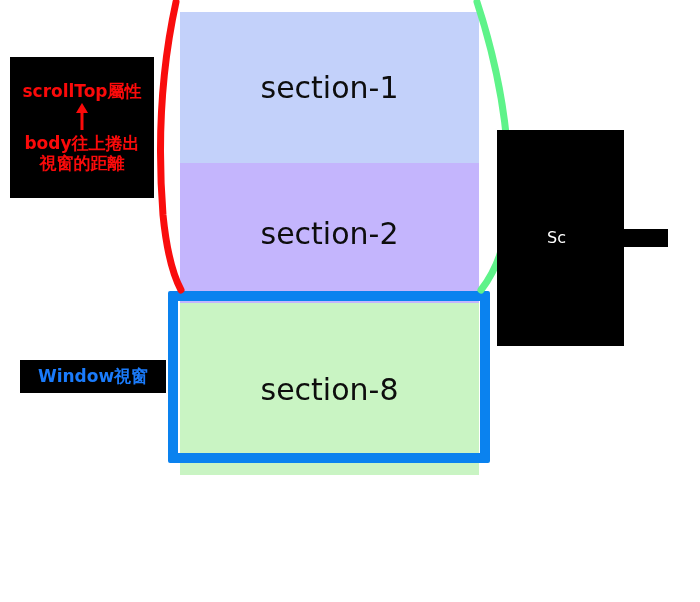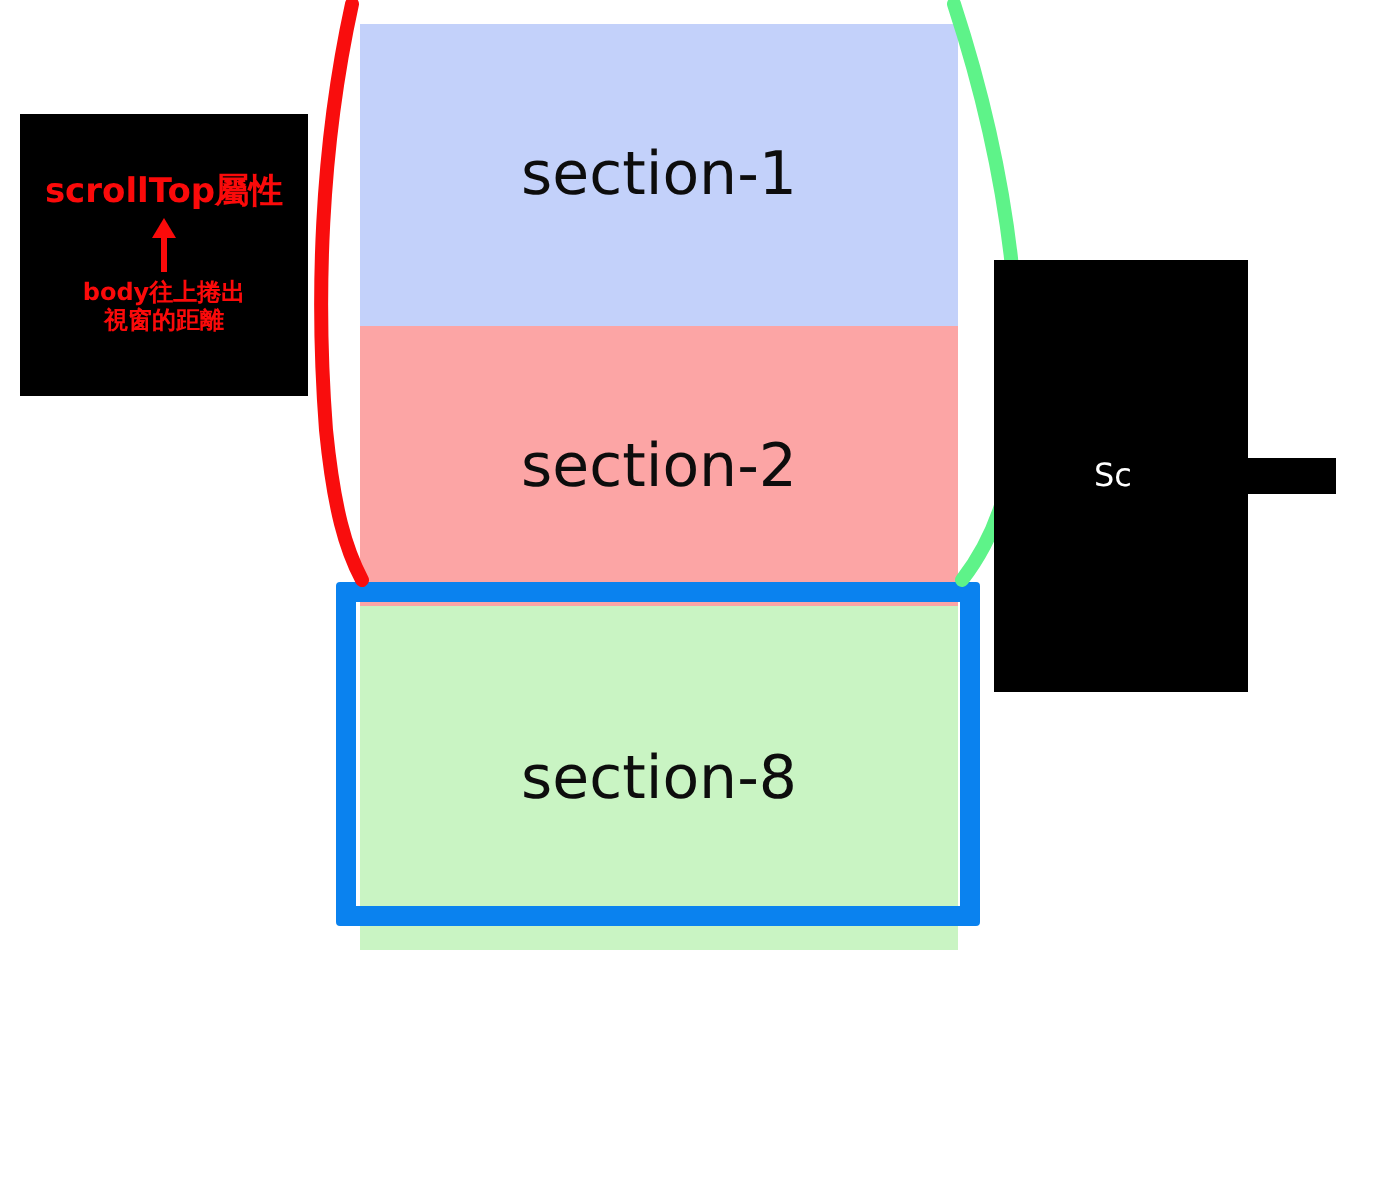--- a/index.html
+++ b/index.html
@@ -46,21 +46,21 @@
     letter-spacing: 0px;
   }
 
   .section .sec-label {
     font-size: 30px;
     color: #0d0d0d;
     font-family: "DejaVu Sans", "Liberation Sans", sans-serif;
   }
 
   #section-1 { top: 0px;   height: 151px; background: #c3d1fa; }
-  #section-2 { top: 151px; height: 140px; background: #fca5a5; justify-content: center; }
+  #section-2 { top: 151px; height: 140px; background: #c4b5fd; justify-content: center; }
   #section-3 { top: 291px; height: 172px; background: #c9f4c3; }
   #section-4 { top: 463px; height: 139px; background: #fbdf9e; }
 
   
   .viewport-frame {
     position: absolute;
     left: 168px;
     top: 291px;
     width: 322px;
     height: 172px;
@@ -99,21 +99,21 @@
     height: 141px;
     padding: 6px 4px;
   }
   #scrolltop-callout .anno-text {
     color: #fb0a0a;
     font-weight: bold;
     font-size: 17px;
     white-space: nowrap;
   }
   #scrolltop-callout .anno-text.small {
-    font-size: 12px;
+    font-size: 17px;
   }
   .up-arrow {
     width: 100%;
     height: 30px;
     display: flex;
     align-items: center;
     justify-content: center;
     margin: 1px 0 2px 0;
   }
 
@@ -195,20 +195,23 @@
     <span class="up-arrow">
       <svg width="16" height="28" viewBox="0 0 16 28" aria-hidden="true">
         <line x1="8" y1="27" x2="8" y2="7" stroke="#fb0a0a" stroke-width="3"></line>
         <polygon points="8,0 14,10 2,10" fill="#fb0a0a"></polygon>
       </svg>
     </span>
     <span class="anno-text small">body往上捲出</span>
     <span class="anno-text small">視窗的距離</span>
   </div>
 
+  <div class="callout" id="window-callout">
+    <span class="anno-text">Window視窗</span>
+  </div>
 
   <div class="callout" id="scrollheight-callout">
     <span class="anno-text">Sc</span>
   </div>
 
   <div class="redaction-bar"></div>
 
 </div>
 
 </body></html>

